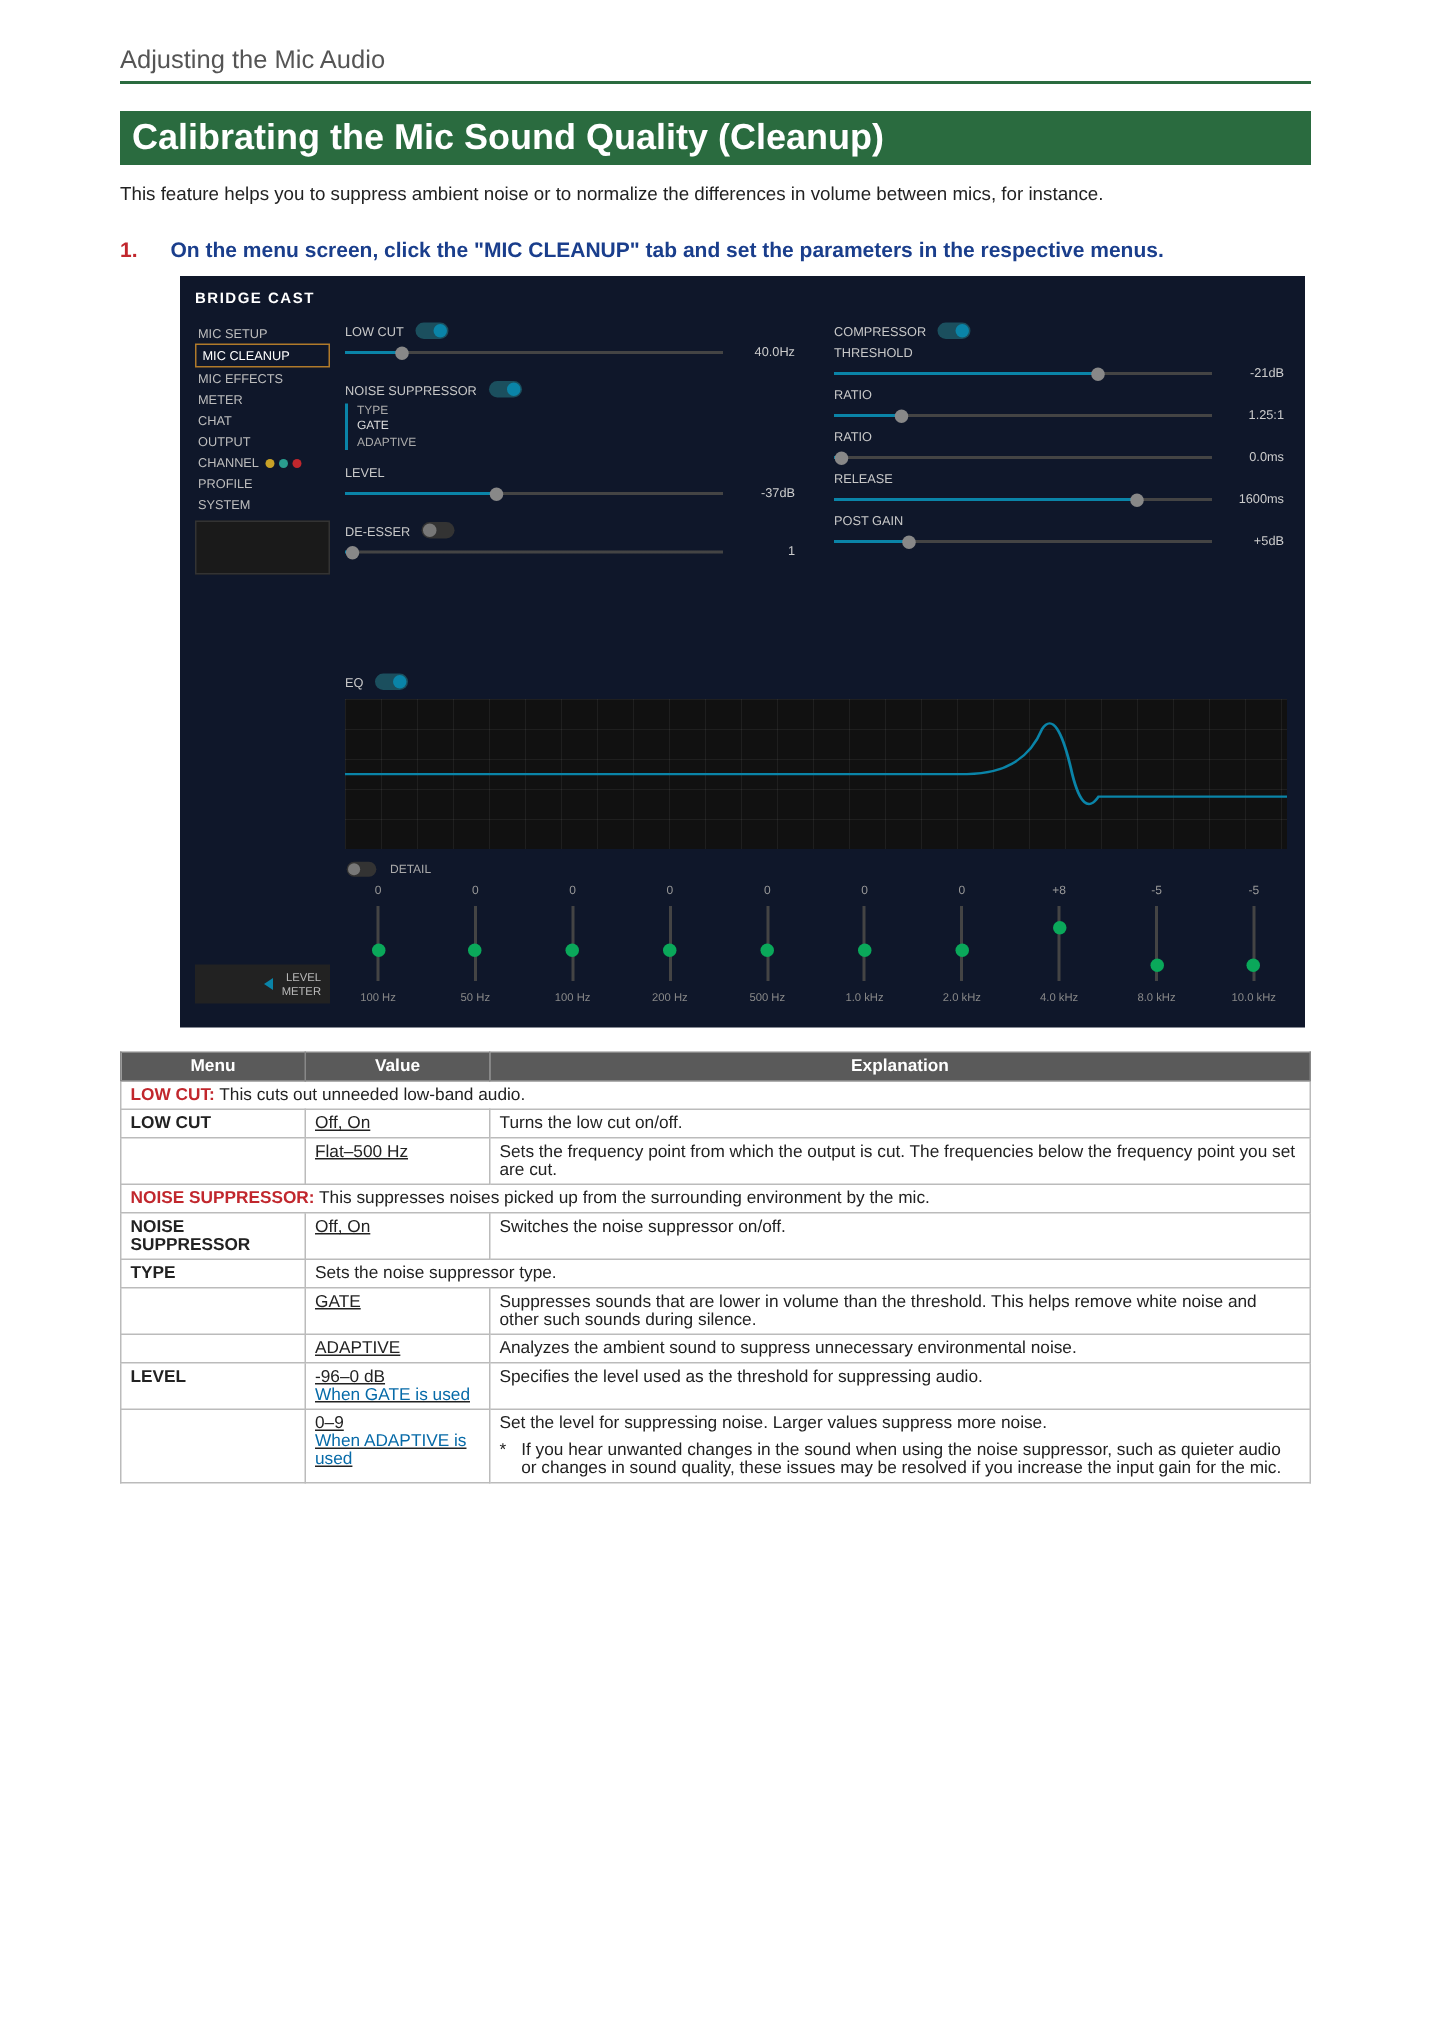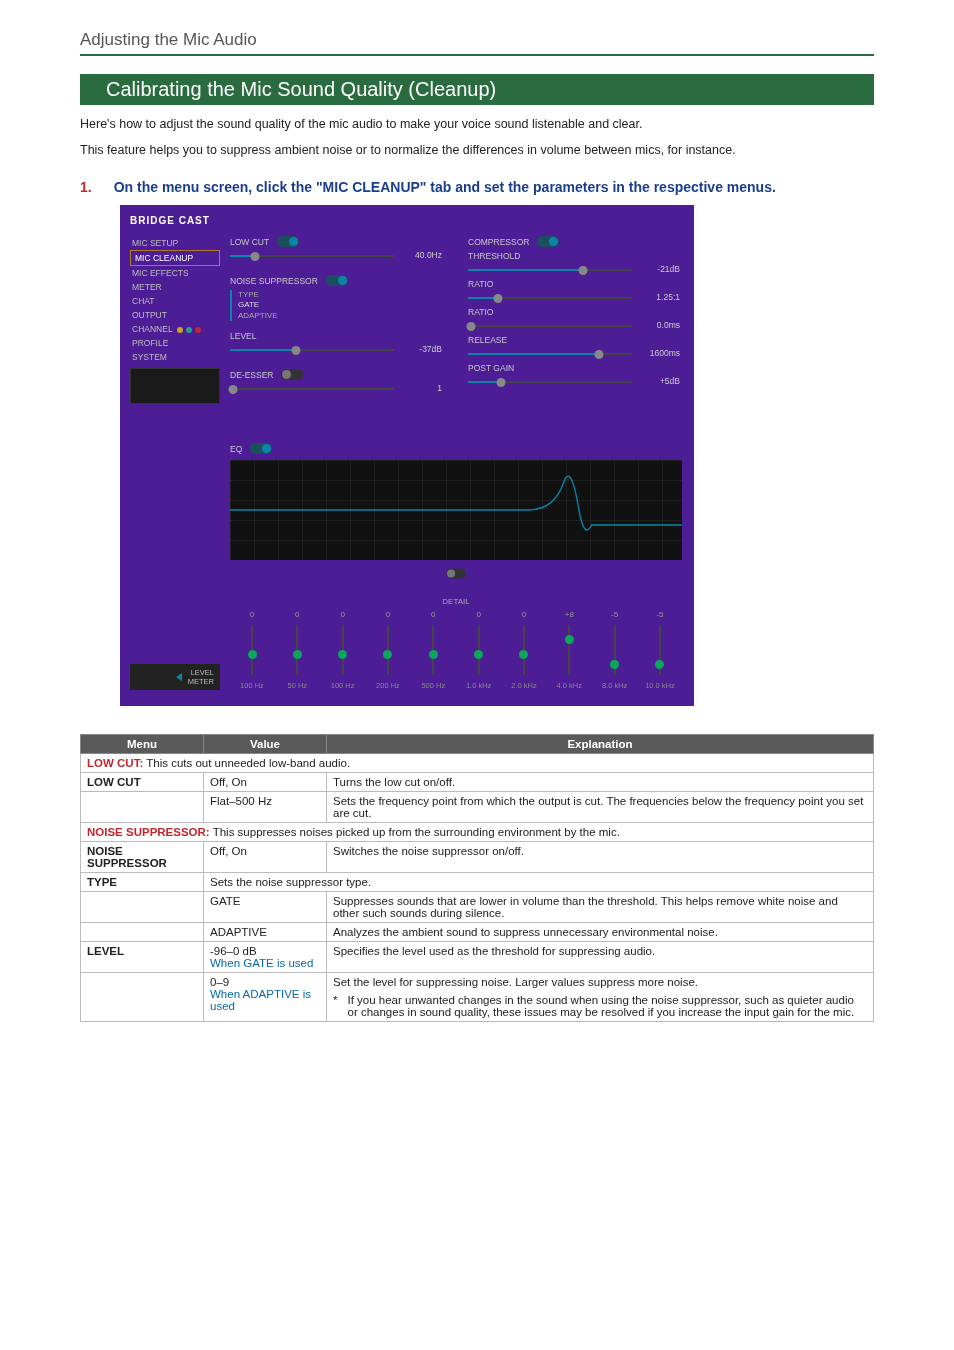--- a/index.html
+++ b/index.html
@@ -21,23 +21,23 @@
     padding-bottom: 4px;
   }
   .hr-top {
     border: none;
     border-top: 2px solid #2a6b3f;
     margin: 0 0 18px 0;
   }
   .section-title {
     background: #2a6b3f;
     color: #fff;
-    font-size: 20px;
-    padding: 4px 26px;
-    font-weight: 400;
+    font-size: 24px;
+    padding: 4px 8px;
+    font-weight: 700;
   }
   .intro-p {
     font-size: 12.5px;
     margin: 12px 0 6px 0;
   }
   .step-row {
     display: flex;
     gap: 22px;
     margin-top: 22px;
     margin-bottom: 10px;
@@ -47,25 +47,25 @@
     font-weight: 700;
     font-size: 14px;
   }
   .step-text {
     color: #1a3e8c;
     font-weight: 700;
     font-size: 14px;
   }
   
   .app-shot {
-    background: #4c1d95;
+    background: #0f172a;
     color: #ddd;
     font-size: 9px;
-    width: 574px;
-    margin: 6px auto 28px 40px;
+    width: 750px;
+    margin: 6px auto 16px 40px;
     padding: 10px 12px 16px 10px;
     box-sizing: border-box;
     position: relative;
   }
   .app-logo {
     color: #fff;
     font-weight: 700;
     font-size: 10px;
     letter-spacing: 1px;
     margin-bottom: 10px;
@@ -204,25 +204,24 @@
                       repeating-linear-gradient(to bottom, rgba(255,255,255,0.06) 0 1px, transparent 1px 20px);
   }
   .eq-curve {
     position: absolute;
     top: 0; left: 0;
     width: 100%; height: 100%;
   }
   .detail-toggle {
     display: flex;
     align-items: center;
-    gap: 18px;
+    gap: 8px;
     margin-top: 8px;
     font-size: 8px;
     color: #aaa;
-    flex-direction: column;
   }
   .eq-bands {
     display: flex;
     justify-content: space-between;
     margin-top: 4px;
   }
   .band {
     display: flex;
     flex-direction: column;
     align-items: center;
@@ -264,40 +263,39 @@
     vertical-align: top;
   }
   .sect-row td {
     background: #fff;
   }
   .sect-label {
     color: #c1272d;
     font-weight: 700;
   }
   .menu-col { width: 110px; font-weight: 700; }
-  .val-col { width: 110px; }
+  .val-col { width: 110px; text-decoration: underline; }
   .blue-note { color: #066aa8; }
   .foot-ast {
     display: flex;
     gap: 10px;
     margin-top: 6px;
   }
   .page-num {
     font-size: 12px;
     margin-top: 40px;
   }
 </style>
 </head>
 <body>
 
 <div class="page">
   <div class="breadcrumb">Adjusting the Mic Audio</div>
   <hr class="hr-top">
   <div class="section-title">Calibrating the Mic Sound Quality (Cleanup)</div>
-  <p class="intro-p">Here's how to adjust the sound quality of the mic audio to make your voice sound listenable and clear.</p>
   <p class="intro-p">This feature helps you to suppress ambient noise or to normalize the differences in volume between mics, for instance.</p>
 
   <div class="step-row">
     <div class="step-num">1.</div>
     <div class="step-text">On the menu screen, click the "MIC CLEANUP" tab and   set the parameters in the respective menus.</div>
   </div>
 
   <div class="app-shot">
     <div class="app-logo">BRIDGE CAST</div>
     <div class="app-body">

